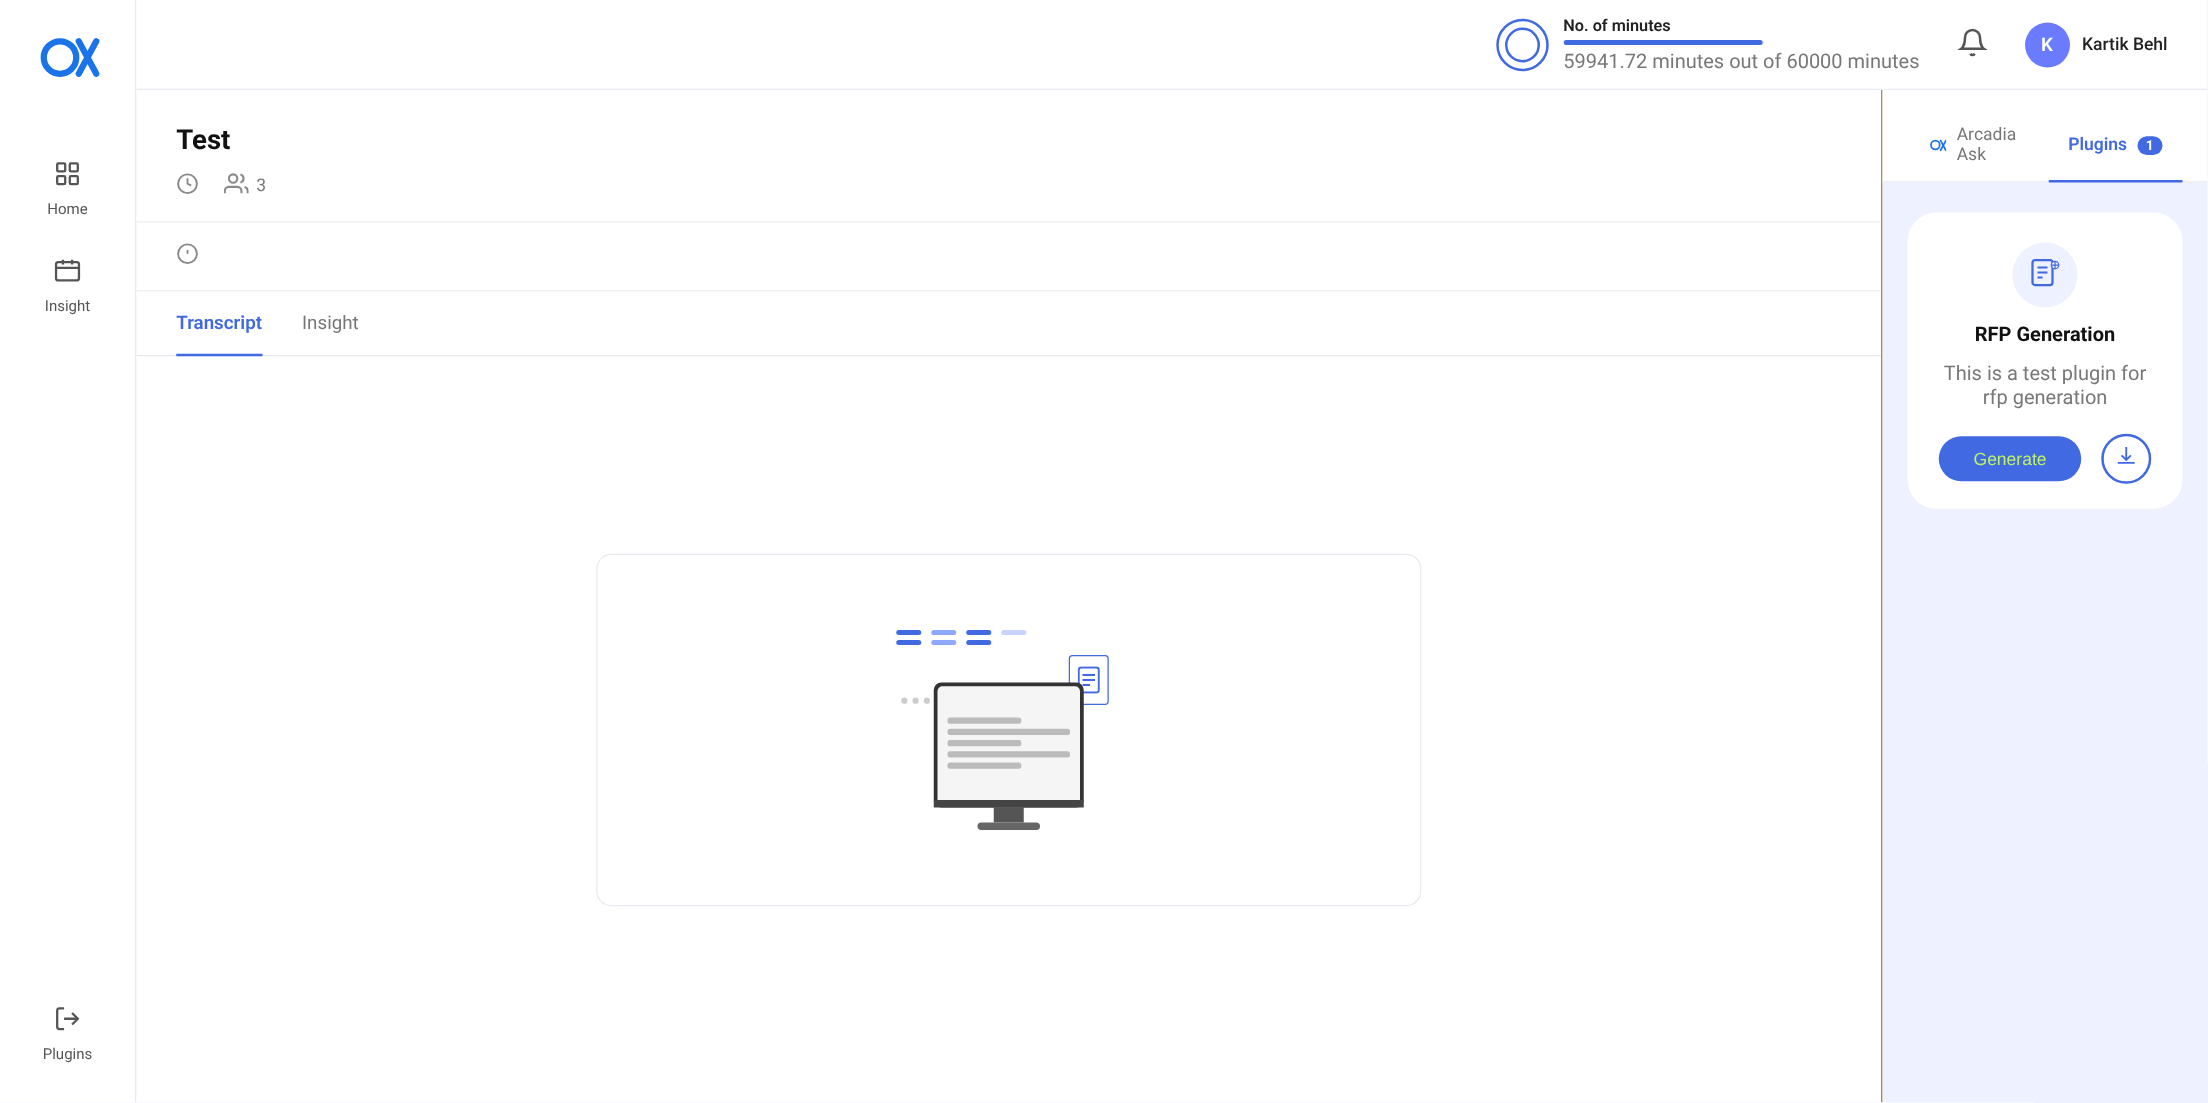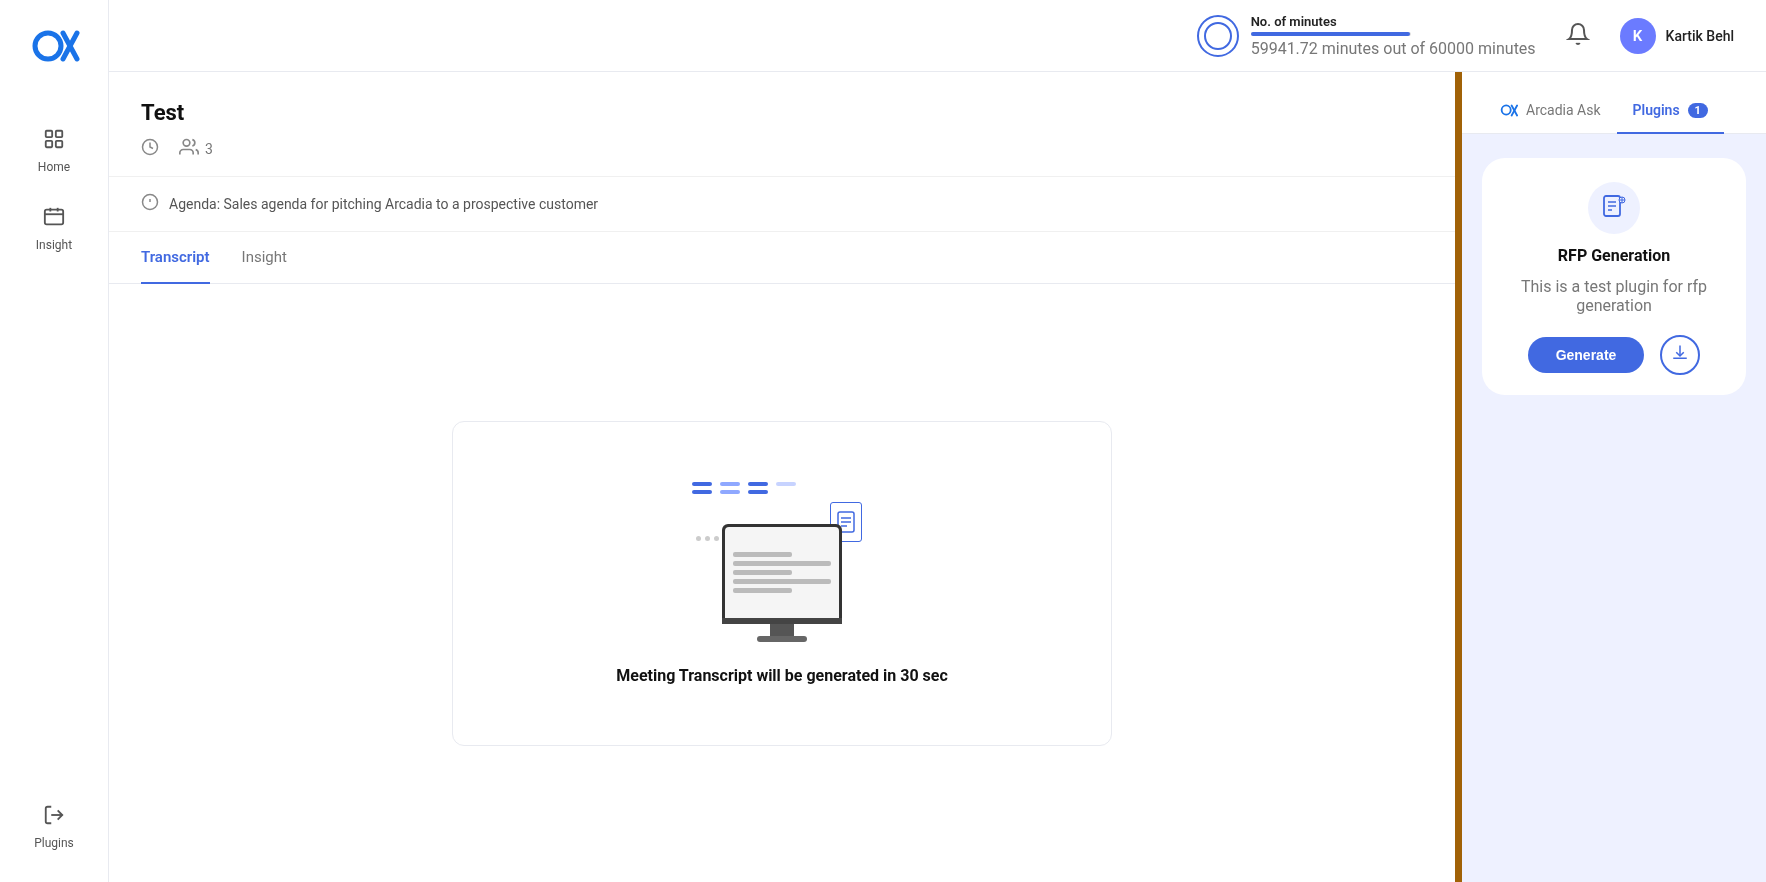--- a/index.html
+++ b/index.html
@@ -146,21 +146,21 @@
     .content-area {
       display: flex;
       flex: 1;
       overflow: hidden;
     }
 
     
     .meeting-panel {
       flex: 1;
       background: #fff;
-      border-right: 7px solid #a16207;
+      border-right: 1px solid #a16207;
       display: flex;
       flex-direction: column;
       overflow: hidden;
     }
     .meeting-header {
       padding: 28px 32px 16px;
     }
     .meeting-title {
       font-size: 22px;
       font-weight: 700;
@@ -308,21 +308,21 @@
     }
     .dot { width: 5px; height: 5px; border-radius: 50%; background: #ccc; }
     .transcript-msg {
       font-size: 16px;
       font-weight: 700;
       color: #111;
     }
 
     
     .right-panel {
-      width: 304px;
+      width: 260px;
       background: #eef1ff;
       display: flex;
       flex-direction: column;
       overflow: hidden;
       flex-shrink: 0;
     }
     .right-tabs {
       display: flex;
       padding: 16px 20px 0;
       background: #fff;
@@ -391,26 +391,26 @@
       text-align: center;
     }
     .plugin-actions {
       display: flex;
       align-items: center;
       gap: 16px;
       margin-top: 8px;
     }
     .btn-generate {
       background: #4169e1;
-      color: #ffffff;
+      color: #bef264;
       border: none;
       border-radius: 24px;
       padding: 10px 28px;
       font-size: 14px;
-      font-weight: 700;
+      font-weight: 400;
       cursor: pointer;
     }
     .btn-download {
       width: 40px;
       height: 40px;
       border-radius: 50%;
       border: 2px solid #4169e1;
       background: #fff;
       display: flex;
       align-items: center;
@@ -531,21 +531,20 @@
       </div>
 
       <div class="meeting-agenda">
         <span>
           <svg width="18" height="18" viewBox="0 0 24 24" fill="none" stroke="#888" stroke-width="2">
             <circle cx="12" cy="12" r="10"></circle>
             <line x1="12" y1="8" x2="12" y2="12"></line>
             <line x1="12" y1="16" x2="12.01" y2="16"></line>
           </svg>
         </span>
-        <span class="agenda-text">Agenda: Sales agenda for pitching Arcadia to a prospective customer</span>
       </div>
 
       <div class="meeting-tabs">
         <div class="tab active">
           <span>Transcript</span>
         </div>
         <div class="tab">
           <span>Insight</span>
         </div>
       </div>
@@ -598,21 +597,20 @@
                   <div class="monitor-line monitor-line-short"></div>
                   <div class="monitor-line"></div>
                   <div class="monitor-line monitor-line-short"></div>
                 </div>
                 <div style="height:6px; background:#444;"></div>
               </div>
               <div class="monitor-stand"></div>
               <div class="monitor-base"></div>
             </div>
           </div>
-          <div class="transcript-msg">Meeting Transcript will be generated in 30 sec</div>
         </div>
       </div>
     </div>
 
     <div class="right-panel">
       <div class="right-tabs">
         <div class="right-tab">
 
           <svg class="right-tab-logo" viewBox="0 0 22 22" fill="none">
             <circle cx="9" cy="11" r="5" stroke="#1a73e8" stroke-width="2" fill="none"></circle>

